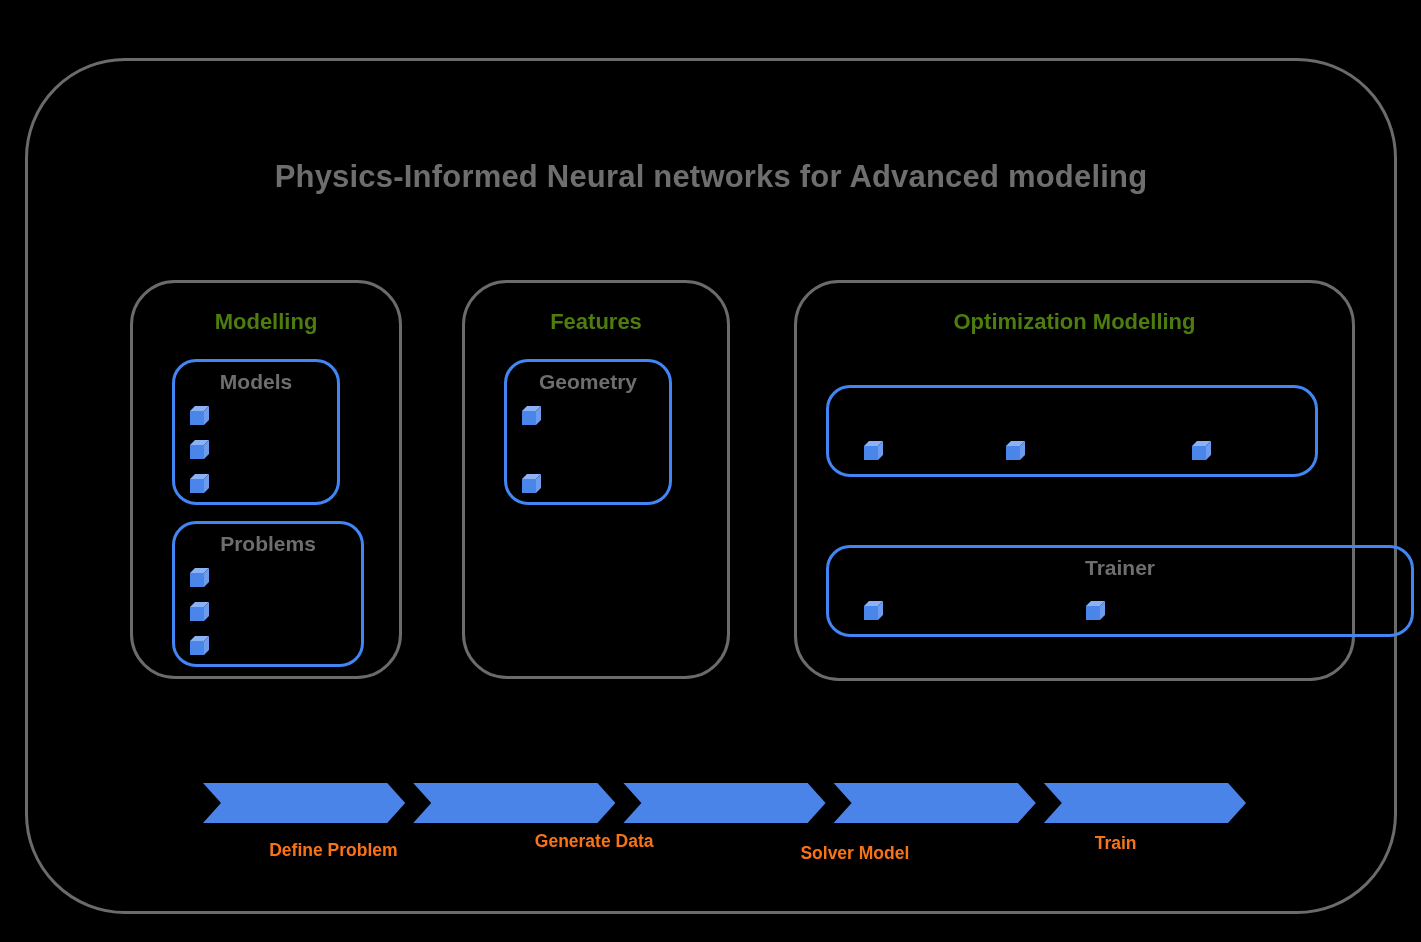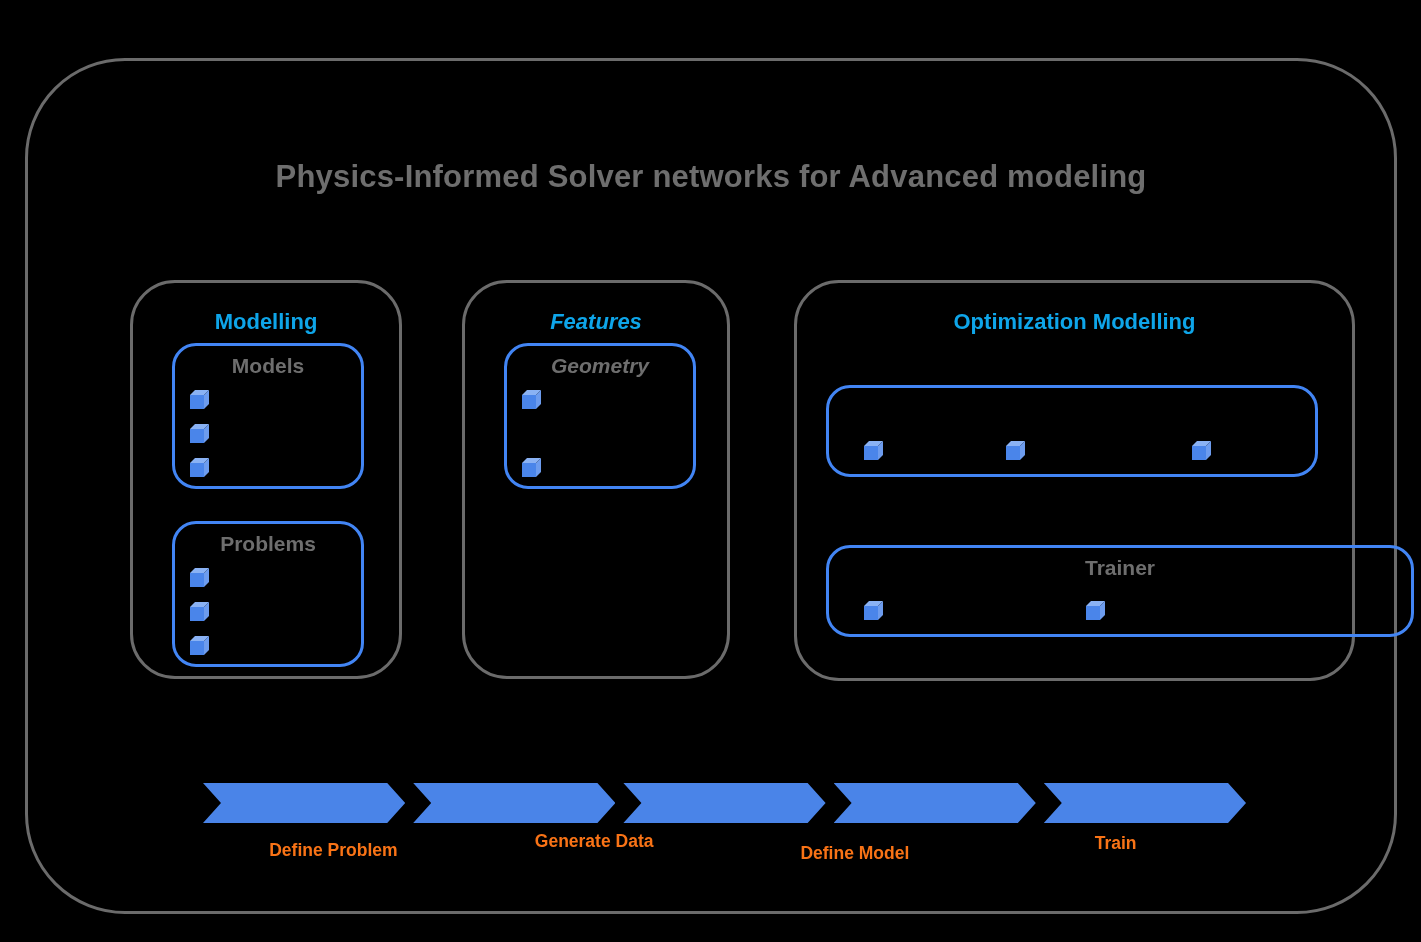--- a/index.html
+++ b/index.html
@@ -13,36 +13,36 @@
   }
   .title{
     position:absolute;left:0;top:98px;width:100%;text-align:center;
     font-size:31px;font-weight:700;color:#6e6e6e;letter-spacing:.2px;
   }
   .section{
     position:absolute;border:3px solid #6b6b6b;border-radius:45px;
     box-sizing:border-box;
   }
   .s-modelling{left:102px;top:219px;width:272px;height:399px;}
-  .s-features{left:434px;top:219px;width:268px;height:399px;font-style:italic;}
+  .s-features{left:434px;top:219px;width:268px;height:399px;}
   .s-optimization{left:766px;top:219px;width:561px;height:401px;}
   .section-title{
     position:absolute;left:0;top:26px;width:100%;text-align:center;
-    font-size:22px;font-weight:700;color:#0ea5e9;
+    font-size:22px;font-weight:700;color:#4d7c0f;
   }
   .subbox{
     position:absolute;border:3.5px solid #4285f4;border-radius:24px;
     box-sizing:border-box;
   }
   .subbox-title{
     position:absolute;left:0;top:8px;width:100%;text-align:center;
     font-size:21px;font-weight:700;color:#6e6e6e;
   }
   
-  .pos-a{left:39px;top:60px;width:192px;height:146px;}
+  .pos-a{left:39px;top:76px;width:168px;height:146px;}
   .pos-b{left:39px;top:238px;width:192px;height:146px;}
   
   .pos-w1{left:29px;top:102px;width:492px;height:92px;}
   .pos-w2{left:29px;top:262px;width:588px;height:92px;}
   
   .cube{position:relative;width:14px;height:14px;background:#4a85ea;display:block;}
   .cube::before{content:"";position:absolute;left:0;bottom:100%;width:100%;height:5px;
     background:#8ab2f4;transform:skewX(-45deg);transform-origin:0 100%;}
   .cube::after{content:"";position:absolute;left:100%;top:0;width:5px;height:100%;
     background:#6d9cee;transform:skewY(-45deg);transform-origin:0 0;}
@@ -77,21 +77,21 @@
   .alabel:nth-child(3){margin-top:12px;}
   .alabel:nth-child(4){margin-top:2px;}
   .alabel:nth-child(5){margin-top:12px;}
 </style>
 </head>
 <body>
 
 <div id="stage">
   <div class="outer">
 
-    <div class="title">Physics-Informed Solver networks for Advanced modeling</div>
+    <div class="title">Physics-Informed Neural networks for Advanced modeling</div>
 
     <div class="section s-modelling">
       <div class="section-title">Modelling</div>
       <div class="subbox pos-a">
         <div class="subbox-title">Models</div>
         <div class="cube-col">
           <span class="cube"></span>
           <span class="cube"></span>
           <span class="cube"></span>
         </div>
@@ -138,18 +138,18 @@
     <div class="arrows">
       <div class="chev"></div>
       <div class="chev"></div>
       <div class="chev"></div>
       <div class="chev"></div>
       <div class="chev"></div>
     </div>
     <div class="arrow-labels">
       <div class="alabel">Define Problem</div>
       <div class="alabel">Generate Data</div>
-      <div class="alabel">Define Model</div>
+      <div class="alabel">Solver Model</div>
       <div class="alabel">Train</div>
     </div>
 
   </div>
 </div>
 
 </body></html>

